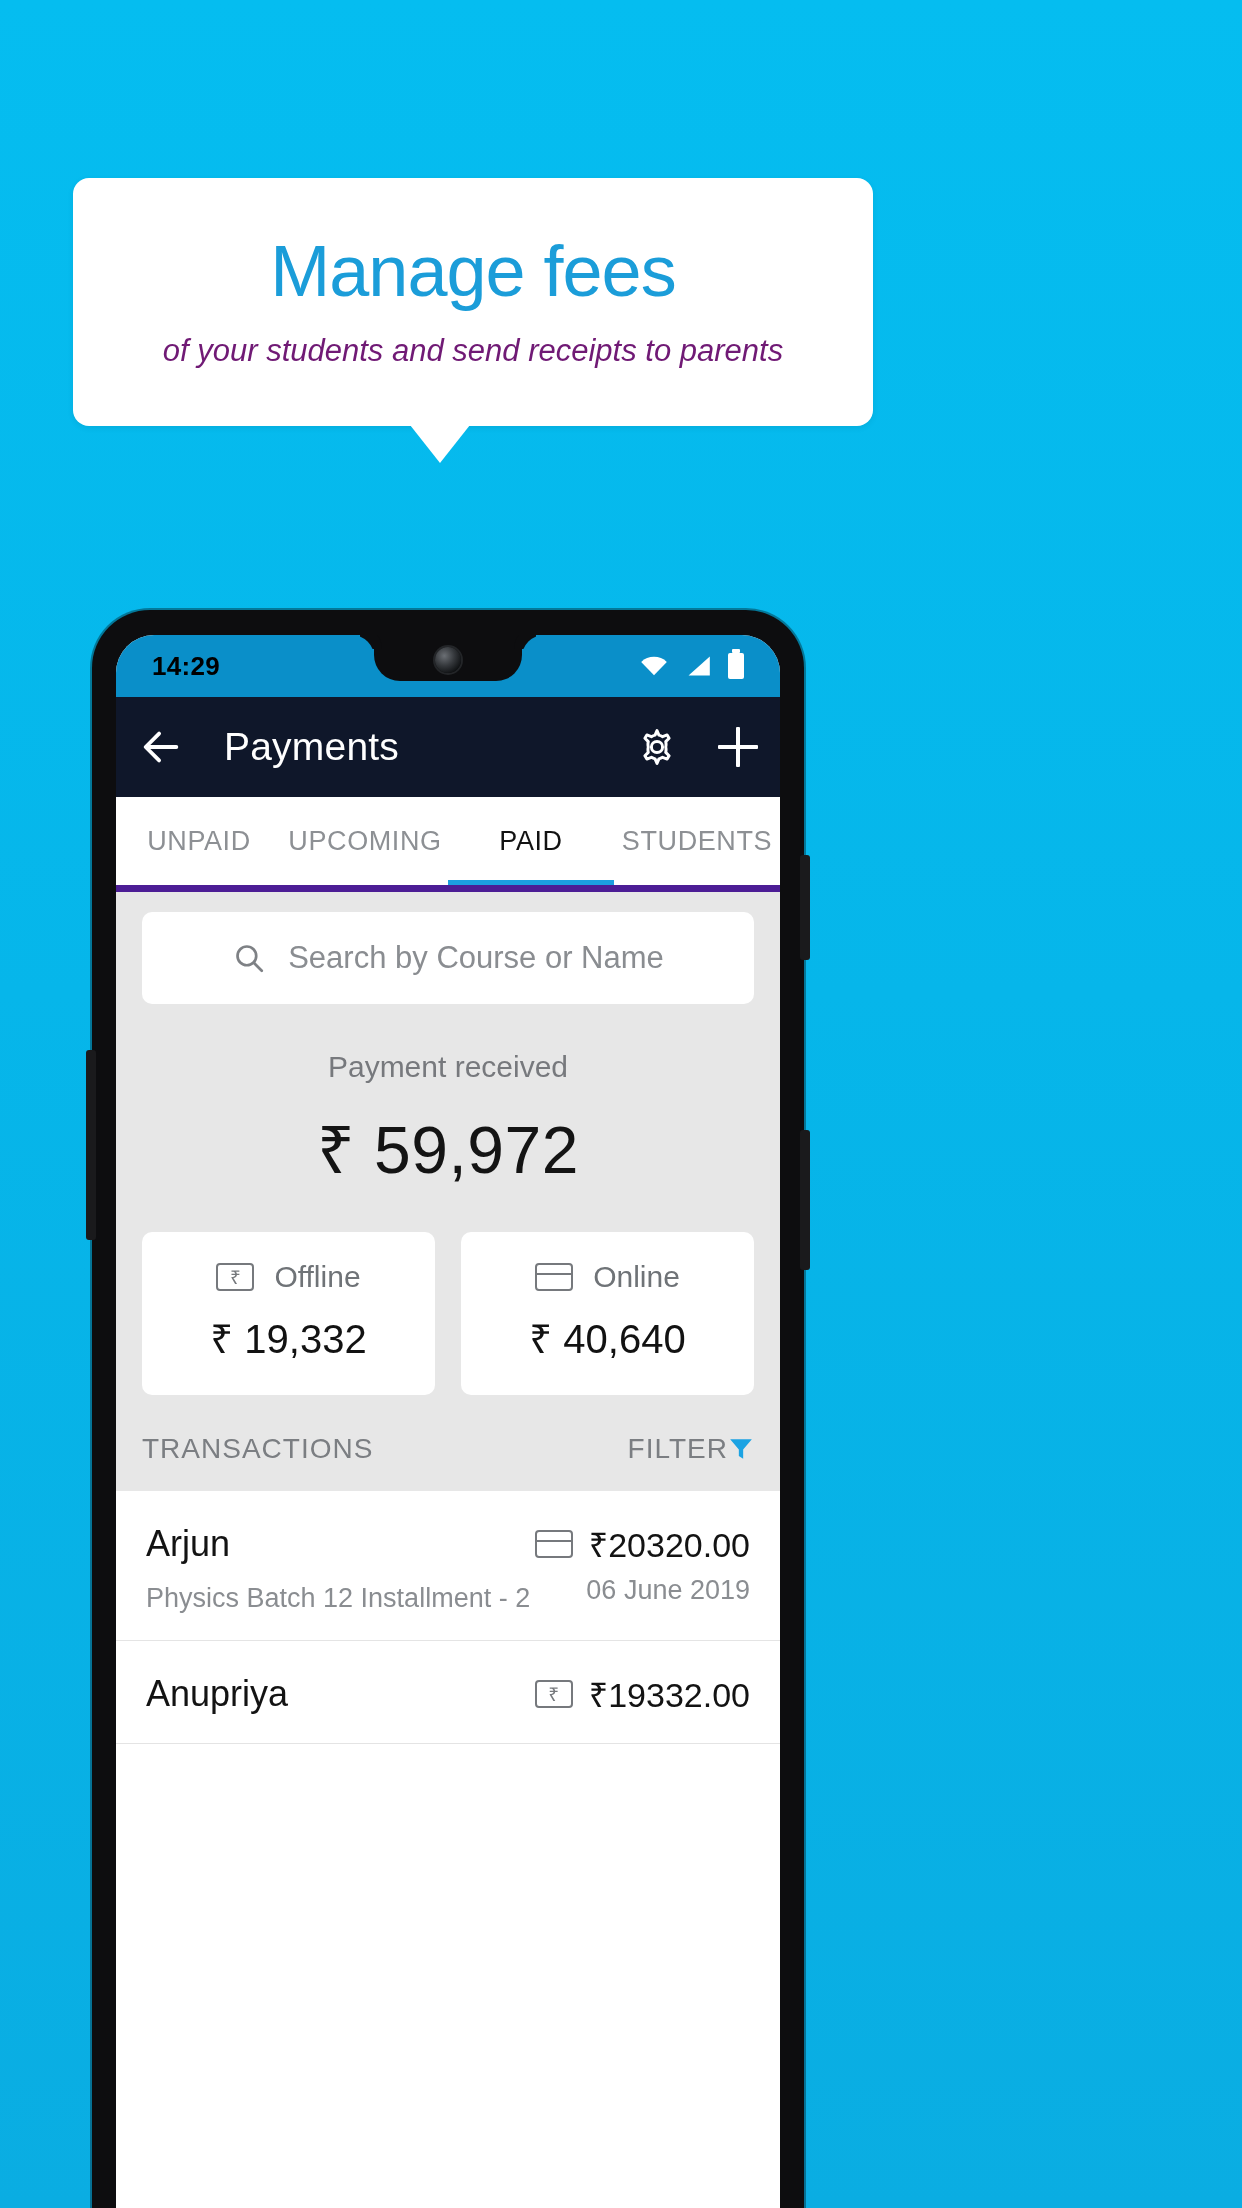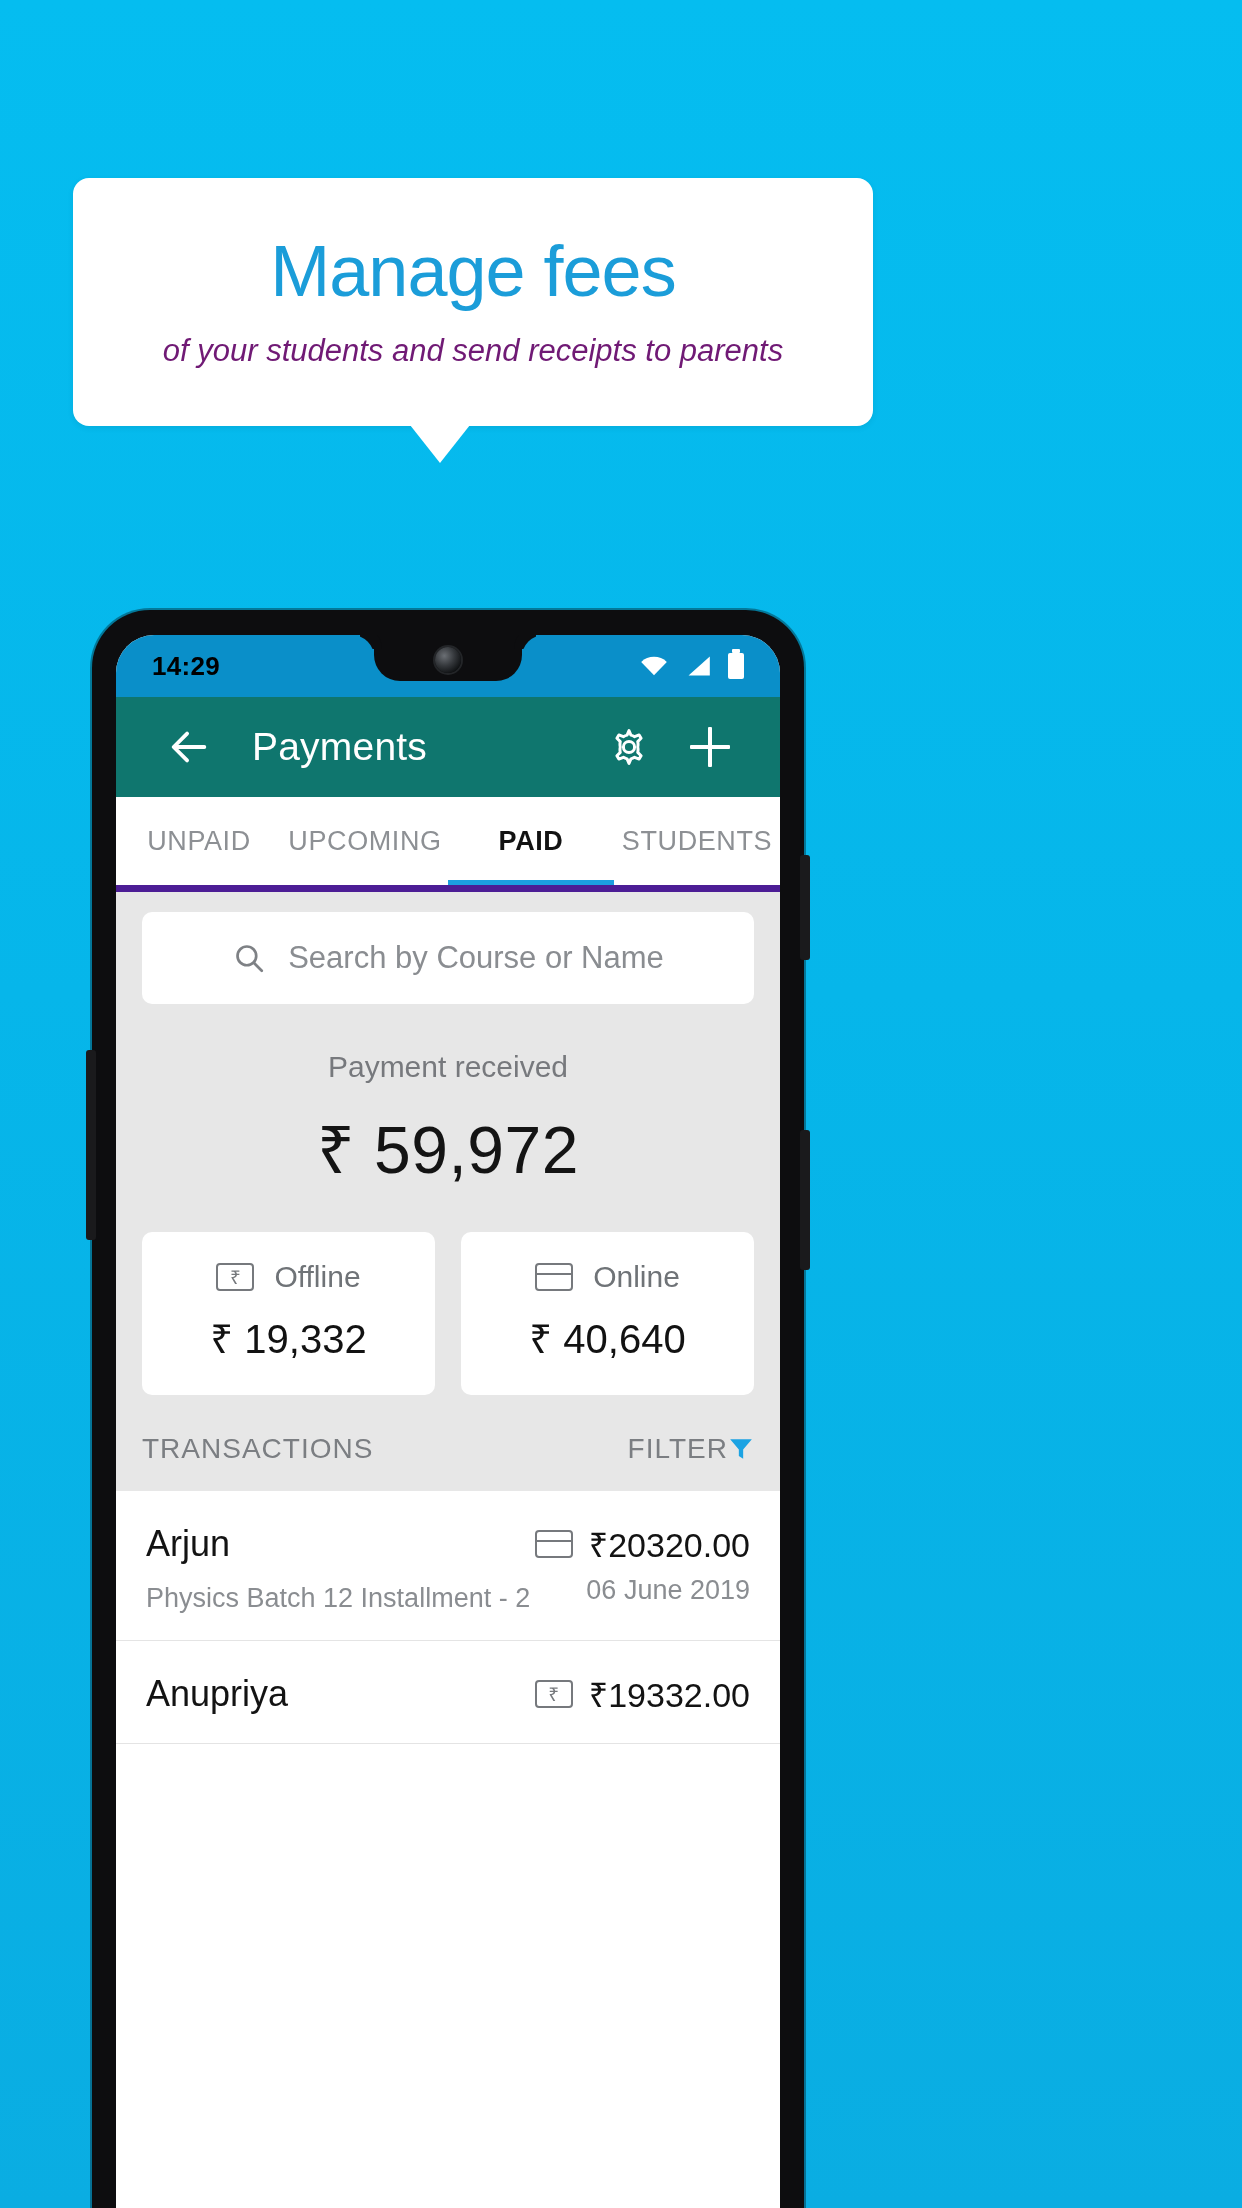--- a/index.html
+++ b/index.html
@@ -95,22 +95,22 @@
   .status-icons{
     margin-left:auto; margin-right:36px; display:flex; align-items:center; gap:17px;
   }
   .ic-wifi{ width:28px;height:22px; }
   .ic-signal{ width:26px;height:22px; }
   .ic-batt{ width:16px;height:26px;background:#fff;border-radius:2px;position:relative; }
   .ic-batt::before{ content:"";position:absolute;left:4px;top:-4px;width:8px;height:4px;background:#fff;border-radius:1px; }
 
   
   .appbar{
-    height:100px; background:#0f766e;
-    display:flex; align-items:center; padding:0 50px;
+    height:100px; background:#0f172a;
+    display:flex; align-items:center; padding:0 22px;
   }
   .back-arrow{ width:46px;height:46px;flex:none; }
   .appbar-title{
     color:#fff; font-size:39px; font-weight:400; margin-left:40px; letter-spacing:.2px;
   }
   .appbar-actions{ margin-left:auto; display:flex; align-items:center; gap:40px; }
   .gear{ width:42px;height:42px; }
   .plus{ width:40px;height:40px; position:relative; }
   .plus::before,.plus::after{
     content:""; position:absolute; background:#fff; border-radius:1px;
@@ -120,21 +120,21 @@
 
   
   .tabs{
     height:95px; background:#fff; display:flex; align-items:stretch;
     border-bottom:7px solid #4c1d95;
   }
   .tab{
     flex:1; display:flex; align-items:center; justify-content:center;
     font-size:27px; color:#8d9094; letter-spacing:.6px; position:relative;
   }
-  .tab.active{ color:#121212; font-weight:700; }
+  .tab.active{ color:#121212; font-weight:400; }
   .tab.active::after{
     content:""; position:absolute; left:0; right:0; bottom:0; height:5px; background:#1c9fe0;
   }
 
   
   .screen-body{ background:#e7e7e7; }
   .search-wrap{ padding:20px 26px 22px; }
   .searchbox{
     height:92px; background:#fff; border-radius:10px;
     display:flex; align-items:center; justify-content:center; gap:22px;

